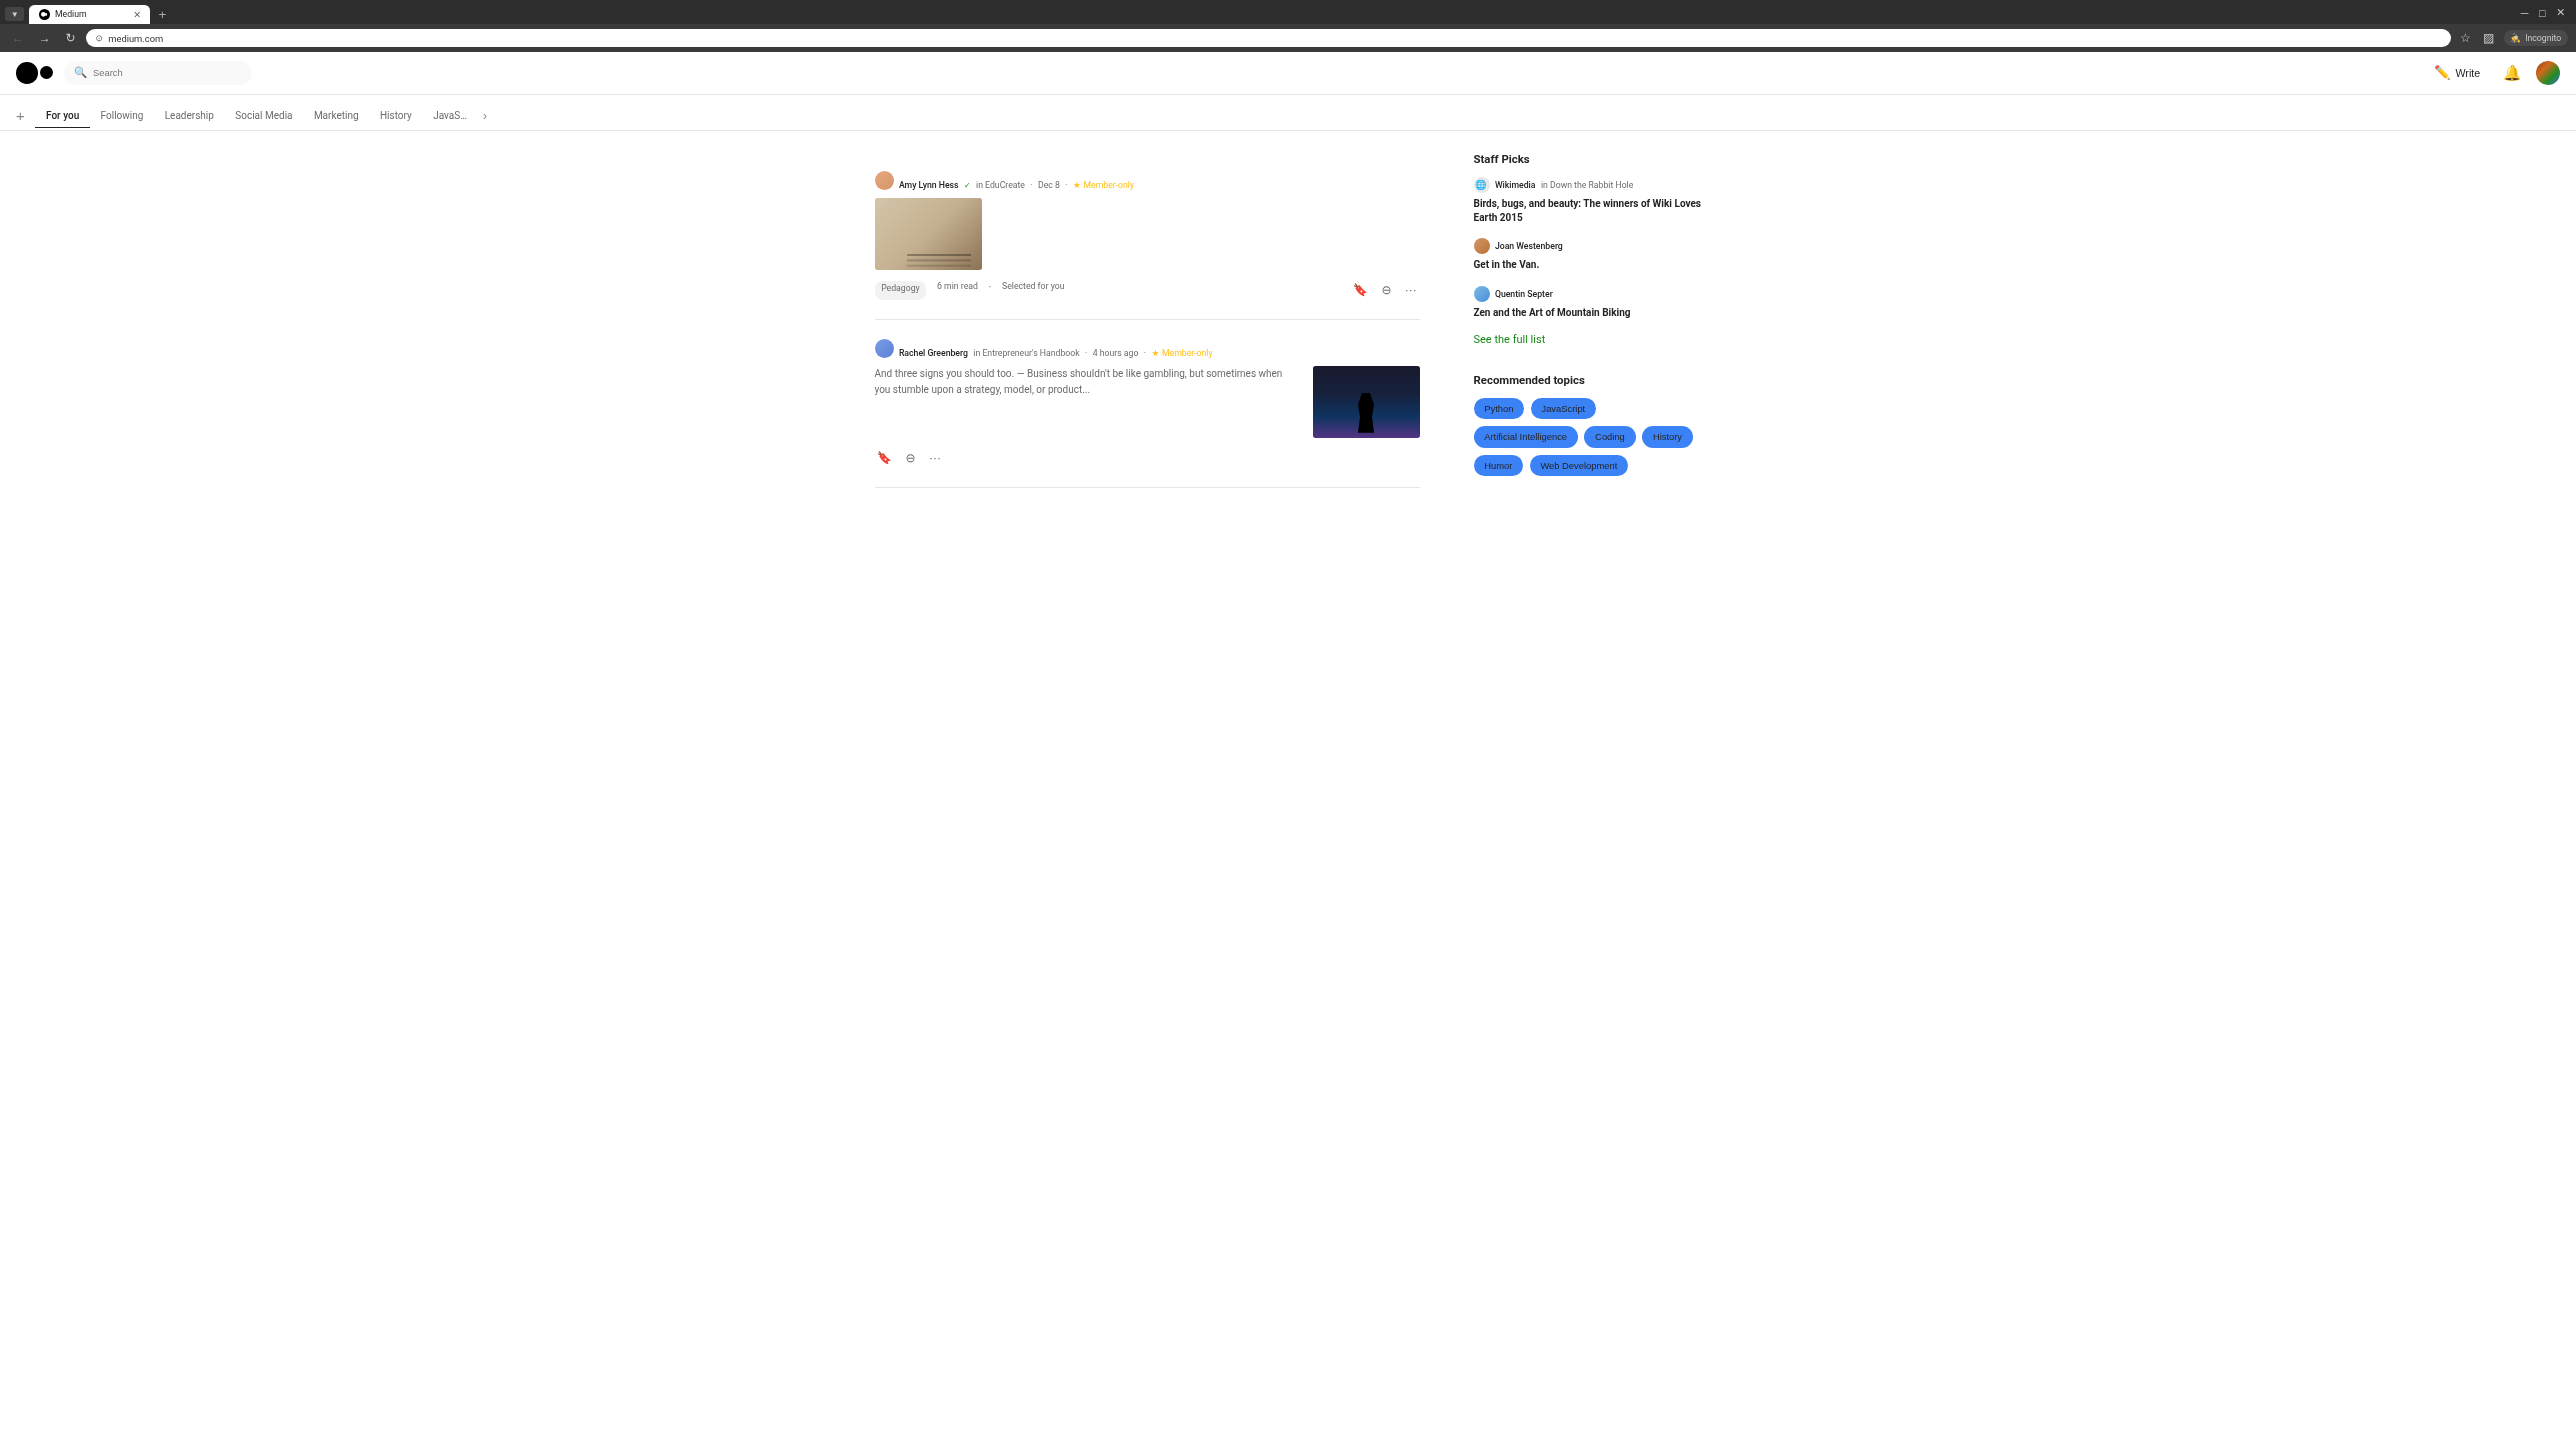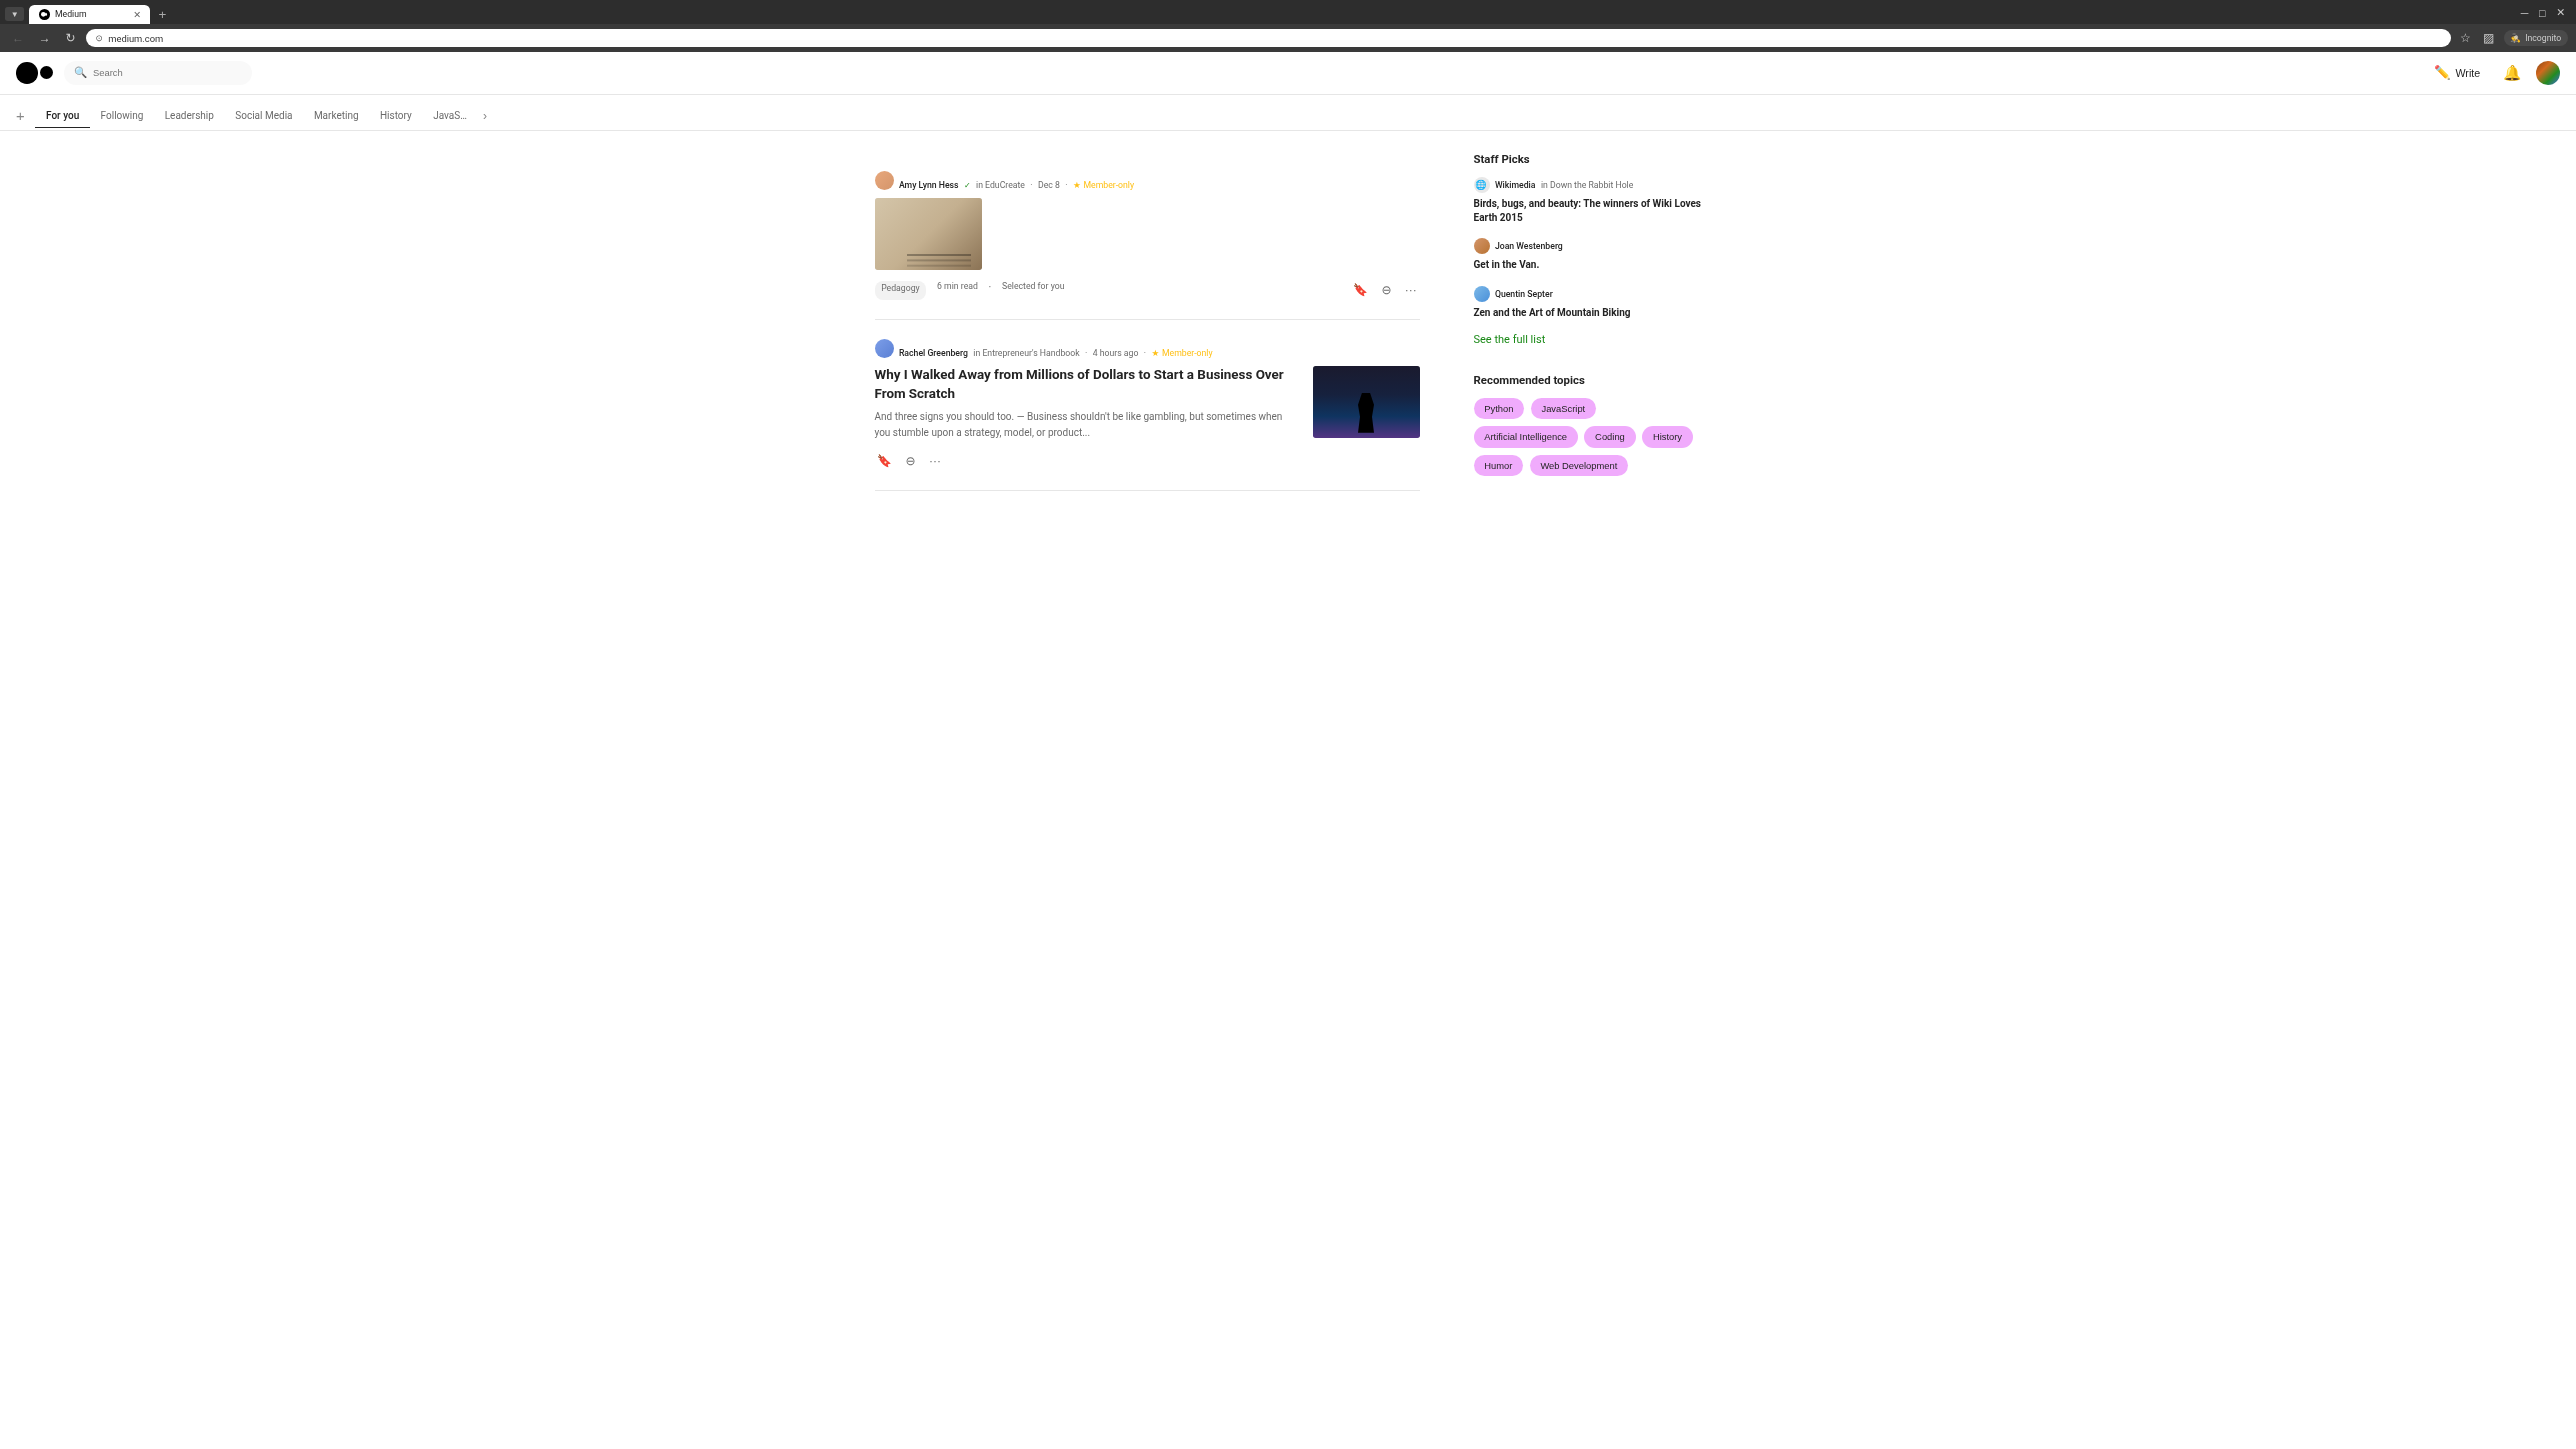--- a/index.html
+++ b/index.html
@@ -418,21 +418,21 @@
     }
 
     .recommended-topics { margin-top: 5.4px; }
     .topics-grid {
       display: flex;
       flex-wrap: wrap;
       gap: 6.7px;
       margin-top: 8px;
     }
     .topic-pill {
-      background: #f0abfc;
+      background: #3b82f6;
       color: #242424;
       padding: 5.4px 10.7px;
       border-radius: 13.4px;
       font-size: 9.4px;
       cursor: pointer;
       border: none;
     }
   </style>
 </head>
 <body>
@@ -563,21 +563,20 @@
           <span class="meta-dot">·</span>
           <span class="meta-date">4 hours ago</span>
           <span class="meta-dot">·</span>
           <div class="member-badge">
             <span>★</span>
             <span>Member-only</span>
           </div>
         </div>
         <div class="article-content">
           <div class="article-text">
-            <div class="article-title">Why I Walked Away from Millions of Dollars to Start a Business Over From Scratch</div>
             <div class="article-excerpt">And three signs you should too. — Business shouldn't be like gambling, but sometimes when you stumble upon a strategy, model, or product...</div>
           </div>
           <div class="article-thumb">
             <div class="thumb-img-2">
               <div class="thumb-silhouette"></div>
             </div>
           </div>
         </div>
         <div class="article-footer">
           <div class="footer-actions" style="margin-left:0;">

